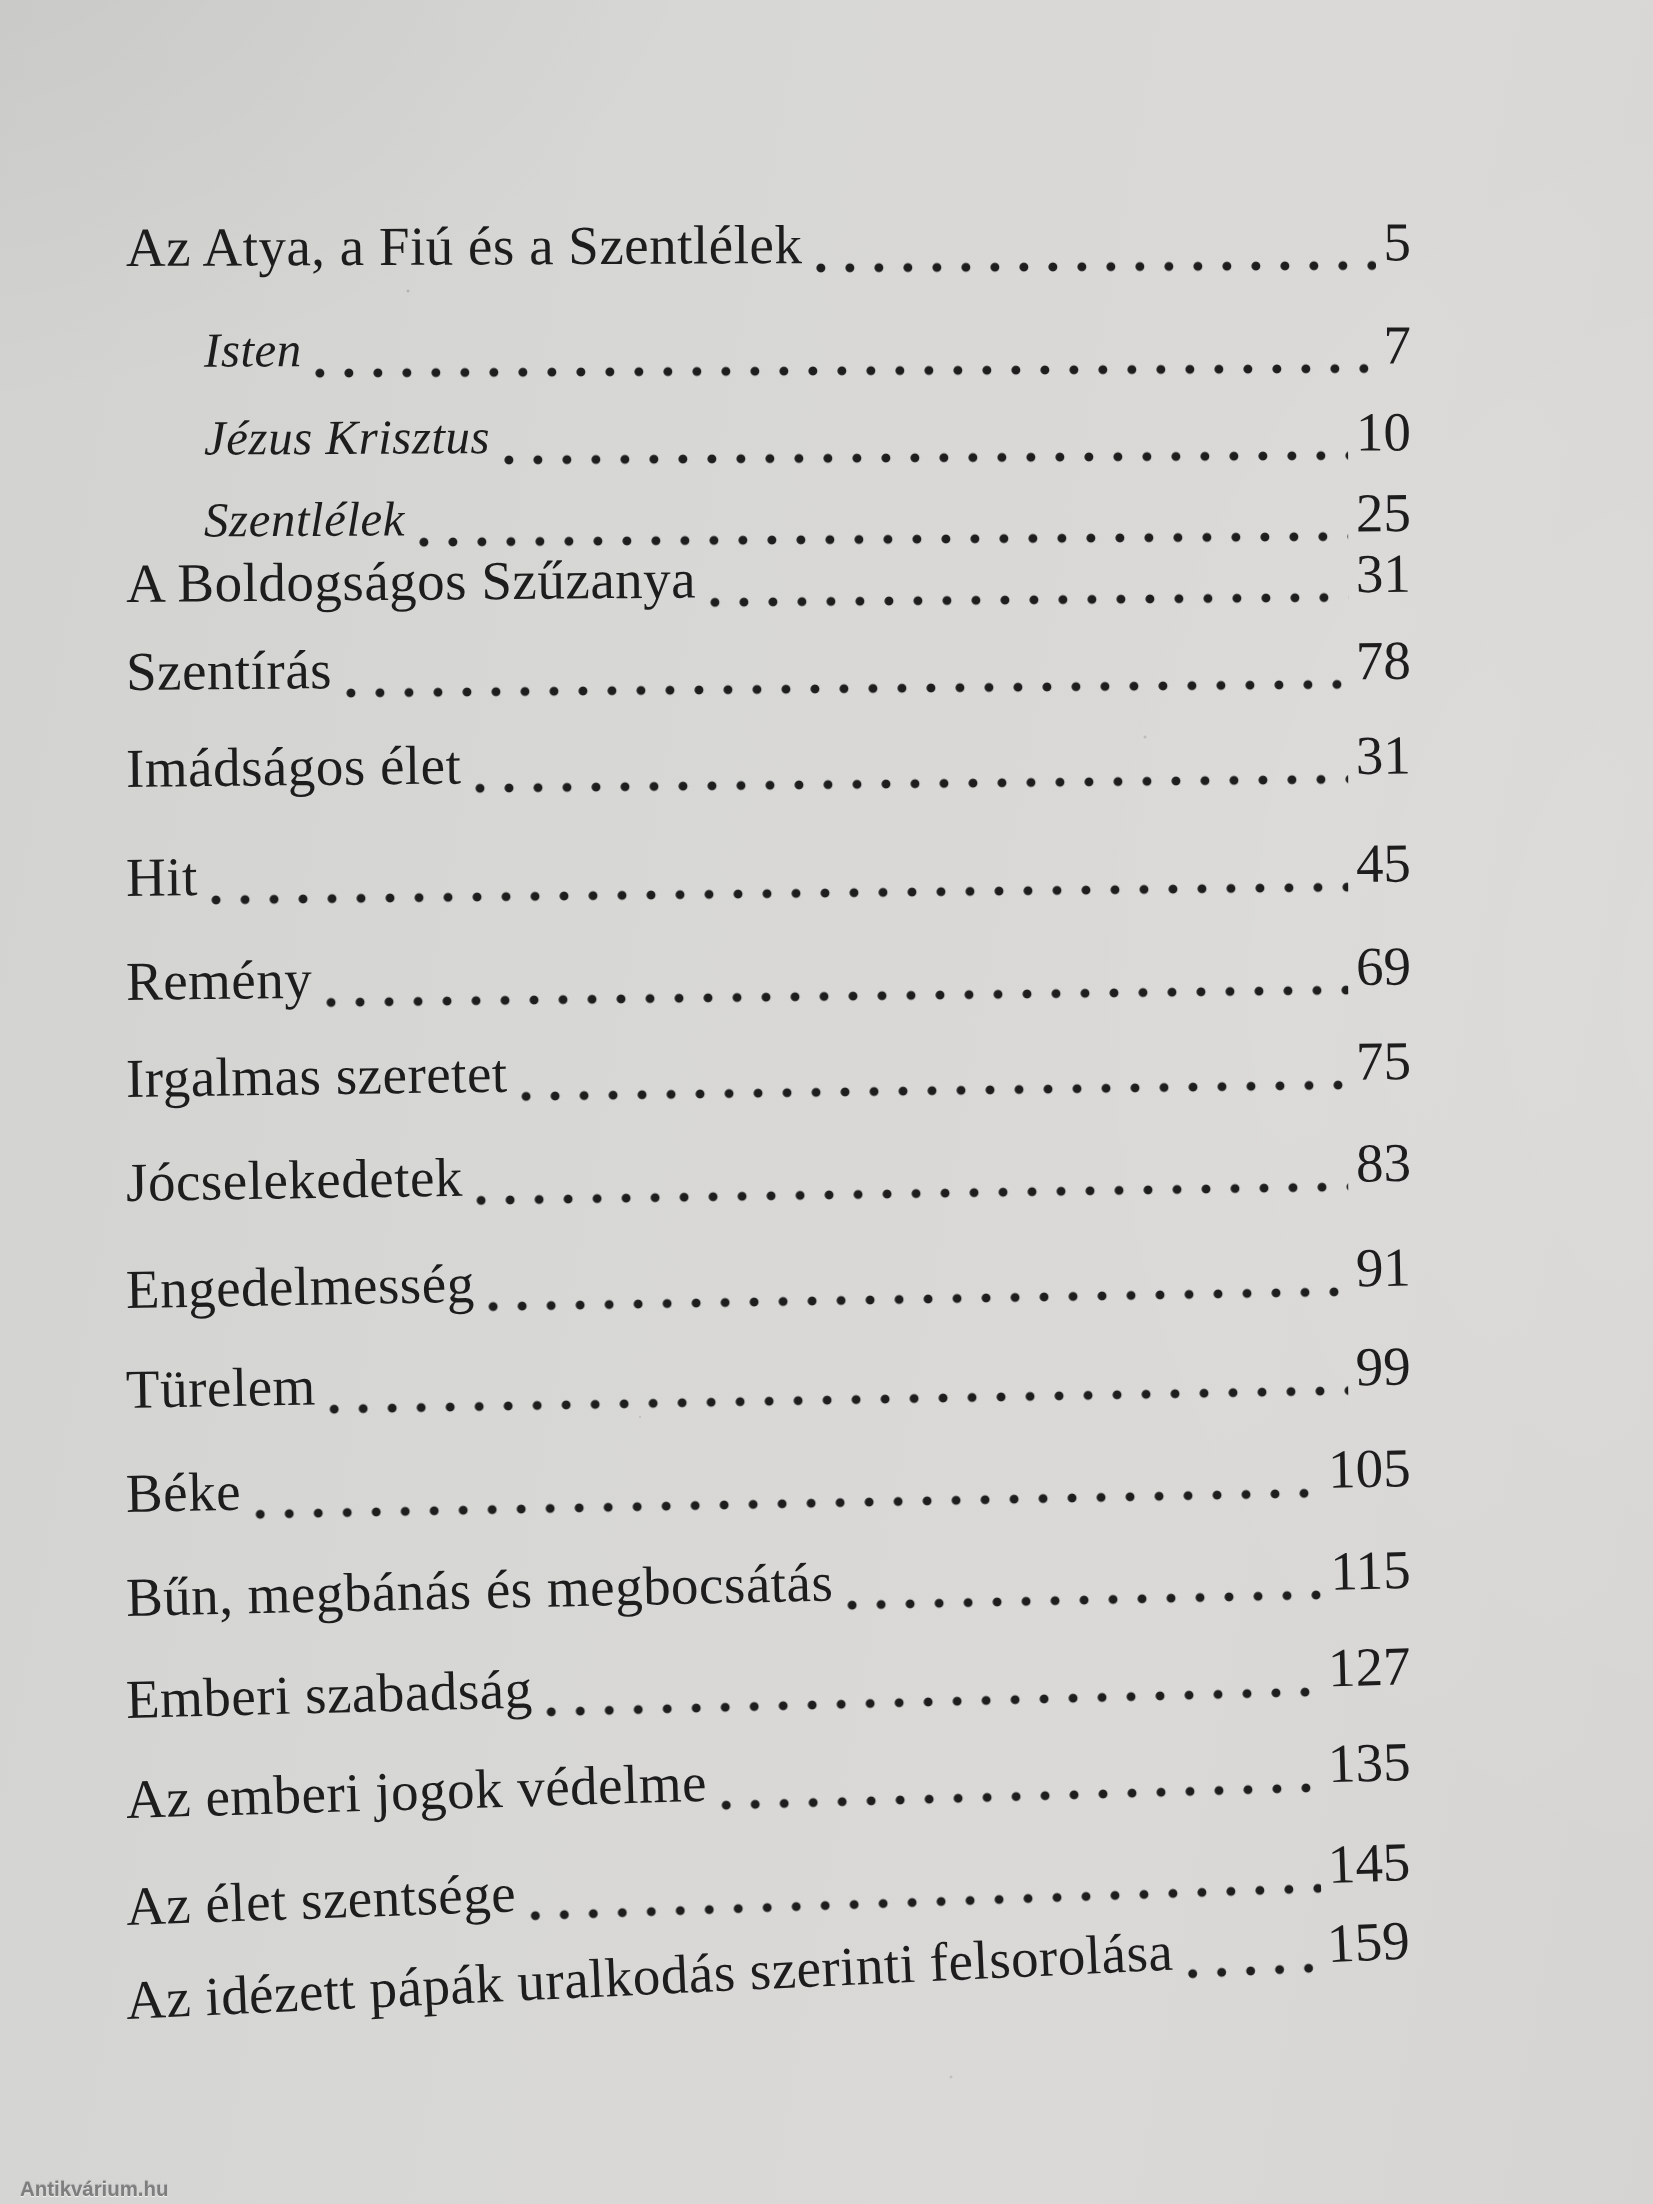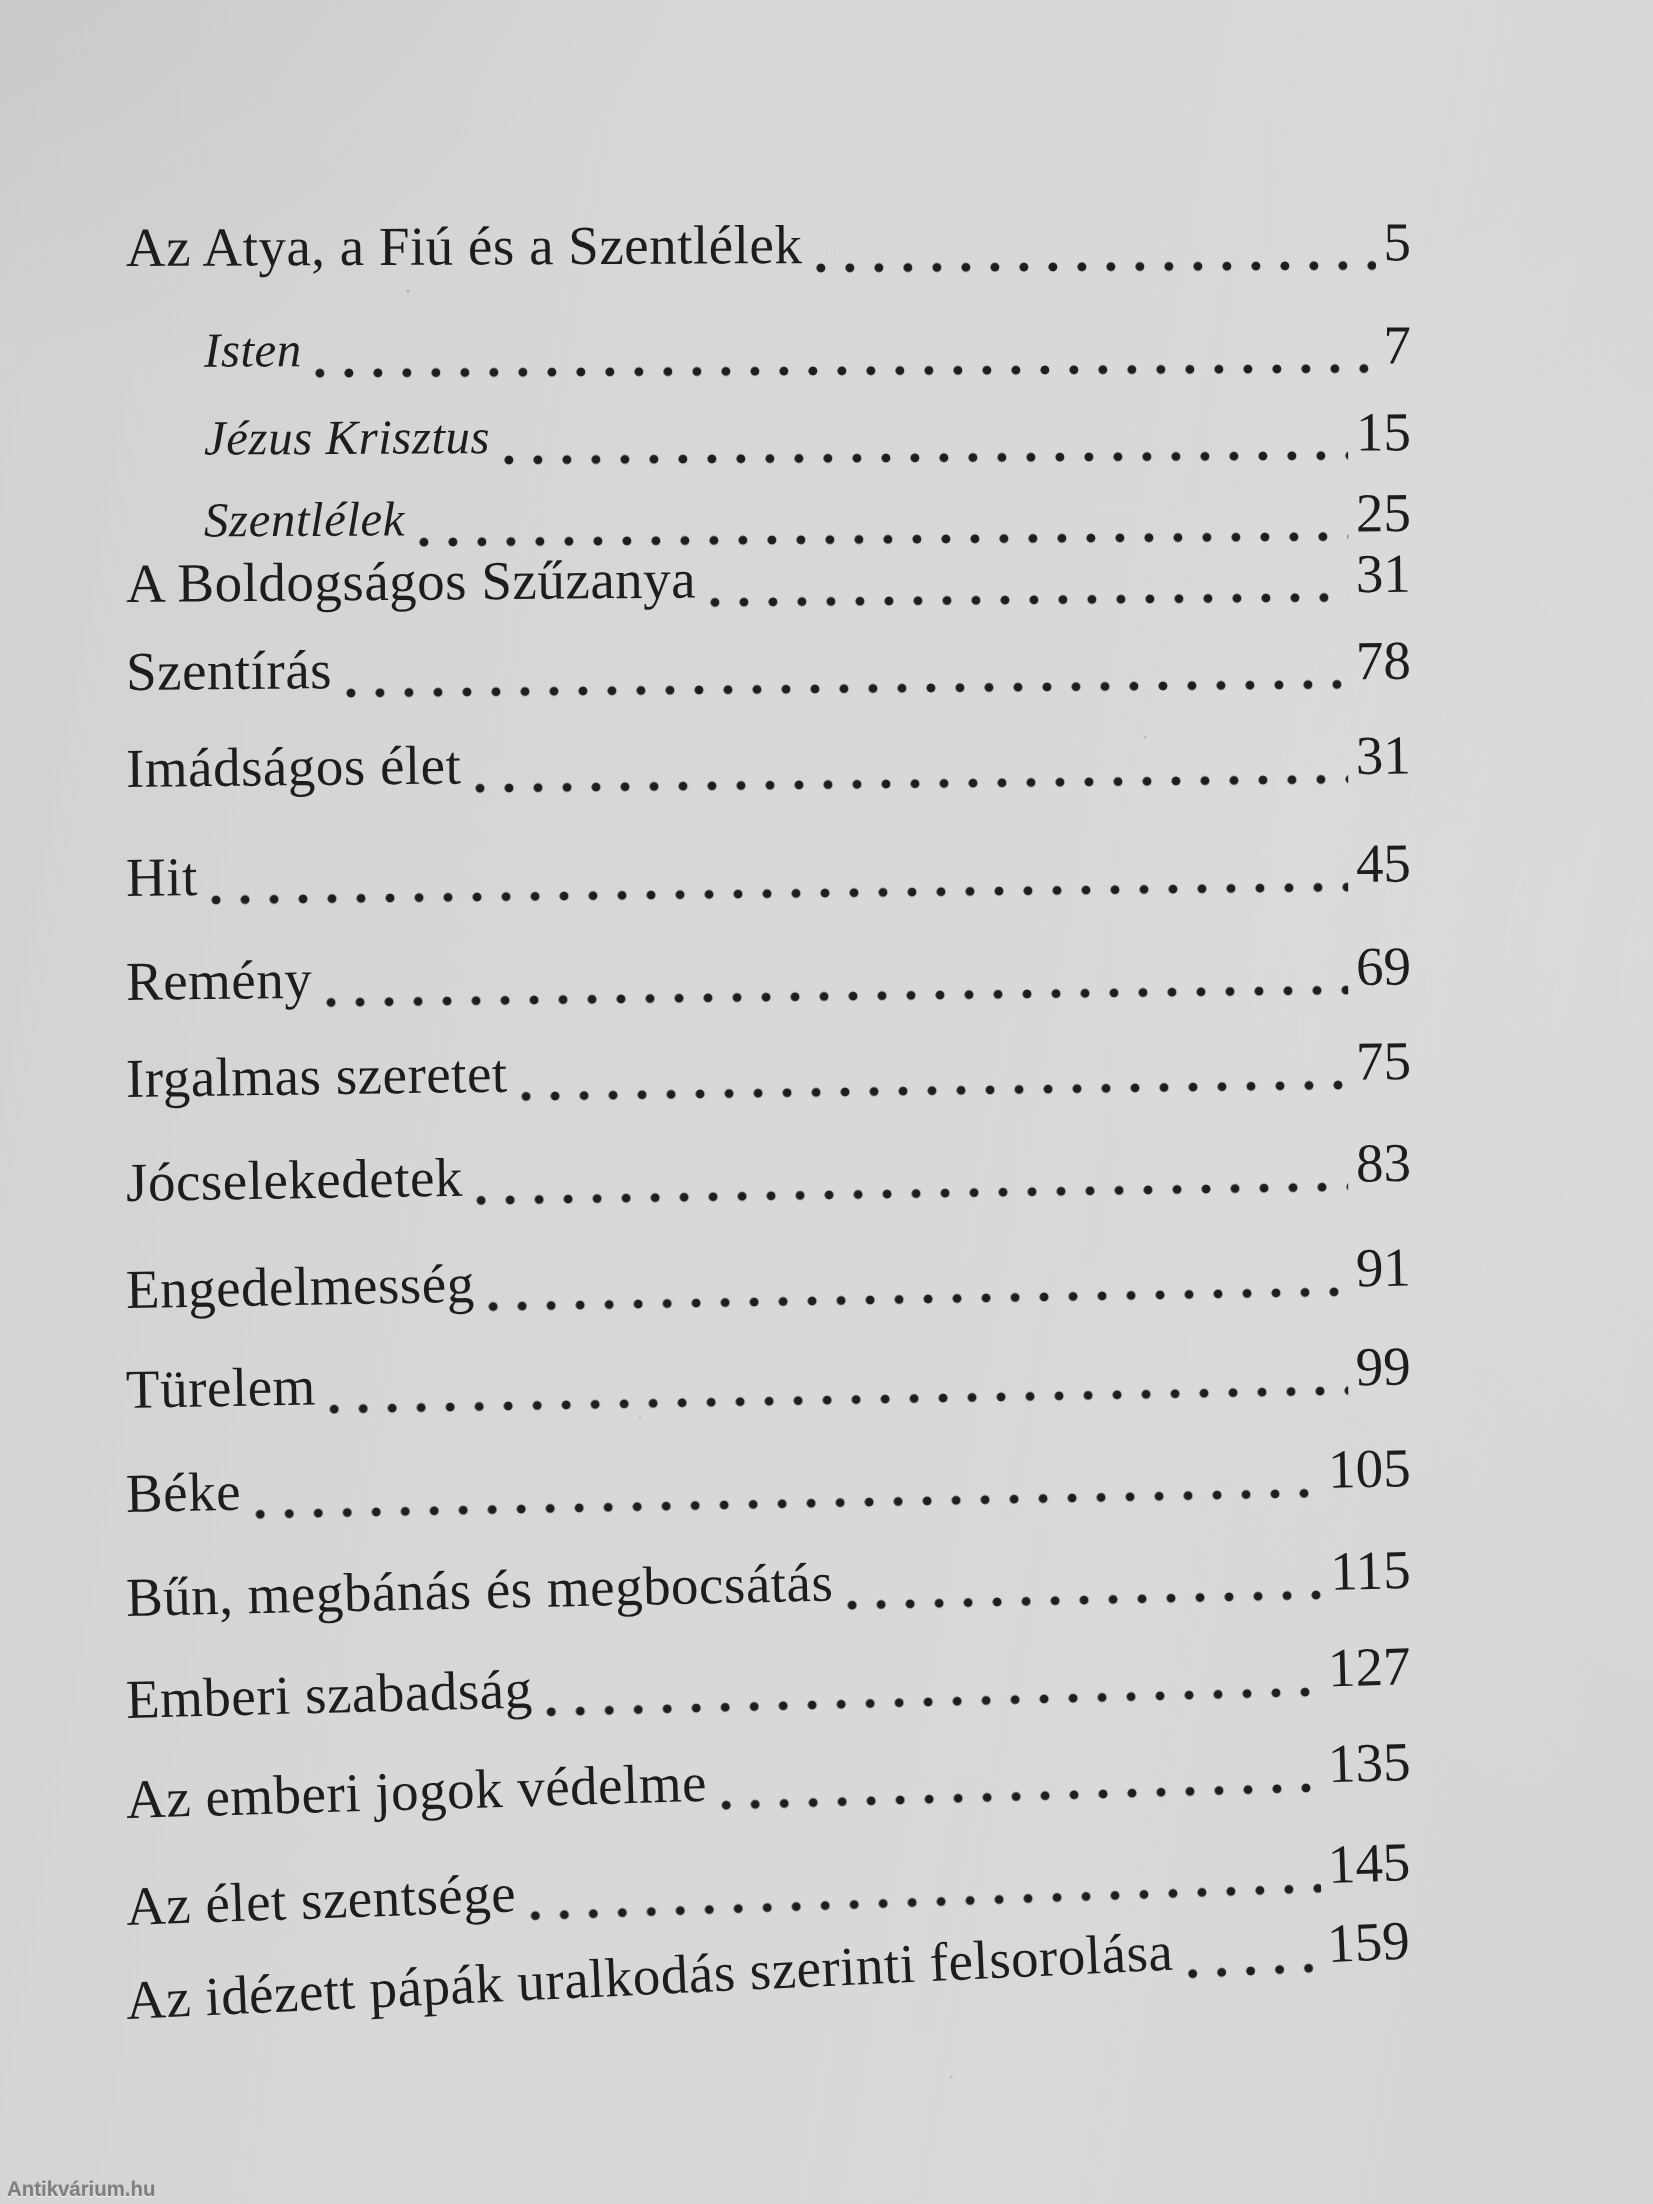--- a/index.html
+++ b/index.html
@@ -74,21 +74,21 @@
   .row:nth-child(13) { top: 1351px; transform: rotate(-1.05deg); }
   .row:nth-child(14) { top: 1455px; transform: rotate(-1.15deg); }
   .row:nth-child(15) { top: 1559px; transform: rotate(-1.25deg); }
   .row:nth-child(16) { top: 1661px; transform: rotate(-1.5deg); }
   .row:nth-child(17) { top: 1761px; transform: rotate(-1.7deg); }
   .row:nth-child(18) { top: 1868px; transform: rotate(-2.0deg); }
   .row:nth-child(19) { top: 1962px; transform: rotate(-2.7deg); }
 
   .watermark {
     position: absolute;
-    left: 7px;
+    left: 20px;
     bottom: 3.9px;
     font-family: "Liberation Sans", "DejaVu Sans", sans-serif;
     font-weight: bold;
     font-size: 20.4px;
     color: #757575;
     letter-spacing: 0;
     text-shadow: 0 1px 1px rgba(255,255,255,.8), 0 -1px 1px rgba(70,70,70,.35);
     opacity: .9;
   }
 </style>
@@ -106,21 +106,21 @@
 
     <div class="row sub">
       <span class="label">Isten</span>
       <span class="leader"></span>
       <span class="page-num">7</span>
     </div>
 
     <div class="row sub">
       <span class="label">Jézus Krisztus</span>
       <span class="leader"></span>
-      <span class="page-num">15</span>
+      <span class="page-num">10</span>
     </div>
 
     <div class="row sub">
       <span class="label">Szentlélek</span>
       <span class="leader"></span>
       <span class="page-num">25</span>
     </div>
 
     <div class="row">
       <span class="label">A Boldogságos Szűzanya</span>

